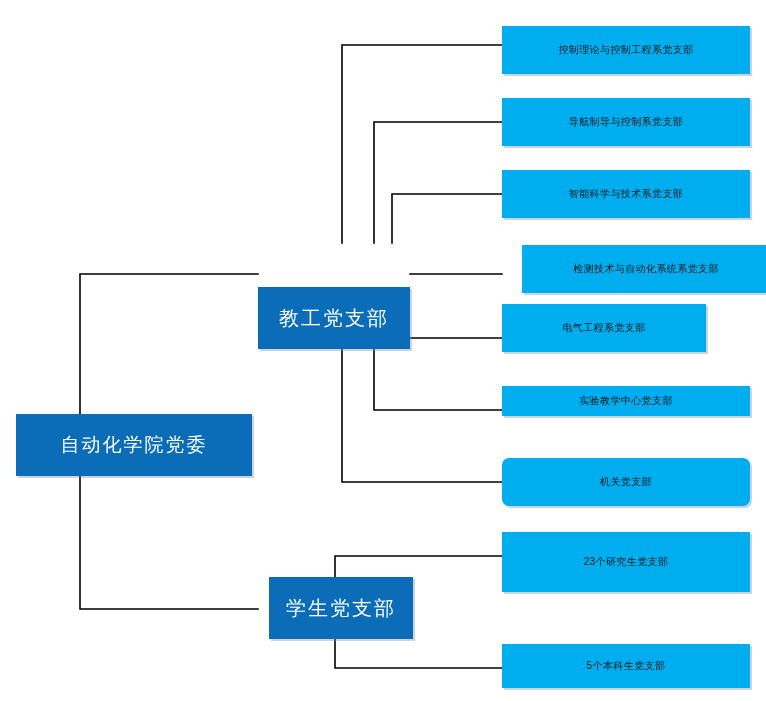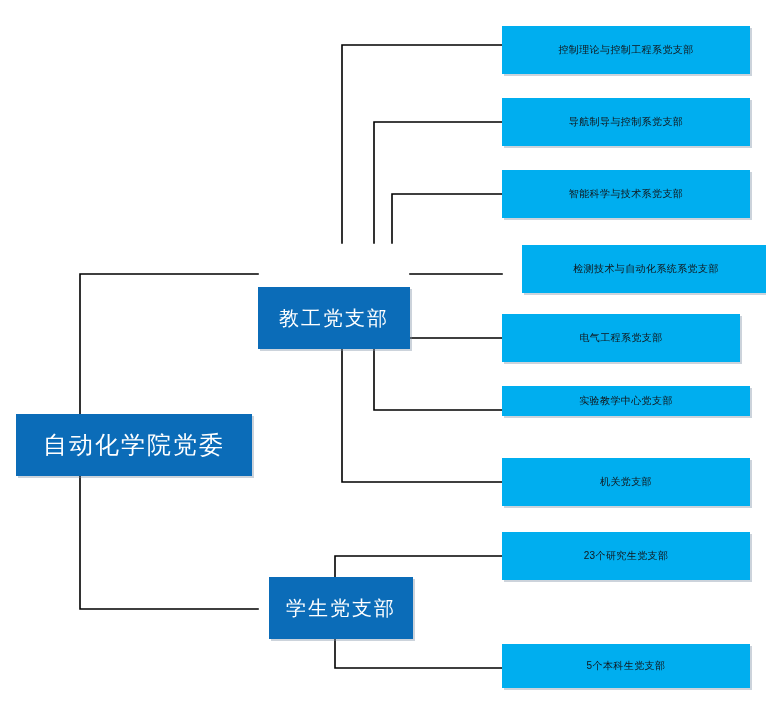--- a/index.html
+++ b/index.html
@@ -34,21 +34,21 @@
     line-height: 1.15;
     z-index: 2;
   }
   .node-root, .node-mid {
     background: #0B6CB8;
     font-size: 20px;
     letter-spacing: 2px;
     box-shadow: 2px 2px 0 rgba(120,140,160,0.38);
   }
   .node-root {
-    font-size: 24px;
+    font-size: 19px;
   }
   .node-leaf {
     background: #00AEEF;
     color: #111418;
     font-size: 10px;
     letter-spacing: 0.4px;
     box-shadow: 2px 2px 0 rgba(120,140,160,0.38);
   }
 </style>
 </head>
@@ -72,21 +72,21 @@
       </g>
   </svg>
 
   <div id="node-layer">
       <div class="node node-root" style="left: 16px; top: 414px; width: 236px; height: 62px;">自动化学院党委</div>
       <div class="node node-mid" style="left: 258px; top: 243px; width: 152px; height: 62px; margin-top: 44px;">教工党支部</div>
       <div class="node node-leaf" style="left: 502px; top: 26px; width: 248px; height: 48px;">控制理论与控制工程系党支部</div>
       <div class="node node-leaf" style="left: 502px; top: 98px; width: 248px; height: 48px;">导航制导与控制系党支部</div>
       <div class="node node-leaf" style="left: 502px; top: 170px; width: 248px; height: 48px;">智能科学与技术系党支部</div>
       <div class="node node-leaf" style="left: 502px; top: 245px; width: 248px; height: 48px; margin-left: 20px;">检测技术与自动化系统系党支部</div>
-      <div class="node node-leaf" style="left: 502px; top: 314px; width: 238px; height: 48px;">电气工程系党支部</div>
+      <div class="node node-leaf" style="left: 502px; top: 304px; width: 204px; height: 48px;">电气工程系党支部</div>
       <div class="node node-leaf" style="left: 502px; top: 386px; width: 248px; height: 30px;">实验教学中心党支部</div>
-      <div class="node node-leaf" style="left: 502px; top: 458px; width: 248px; height: 48px;">机关党支部</div>
+      <div class="node node-leaf" style="left: 502px; top: 458px; width: 248px; height: 48px; border-radius: 7px;">机关党支部</div>
       <div class="node node-mid" style="left: 269px; top: 577px; width: 144px; height: 62px; text-align: right;">学生党支部</div>
-      <div class="node node-leaf" style="left: 502px; top: 532px; width: 248px; height: 48px;">23个研究生党支部</div>
+      <div class="node node-leaf" style="left: 502px; top: 532px; width: 248px; height: 60px;">23个研究生党支部</div>
       <div class="node node-leaf" style="left: 502px; top: 644px; width: 248px; height: 44px;">5个本科生党支部</div>
     </div>
 
 </div>
 
 </body></html>

